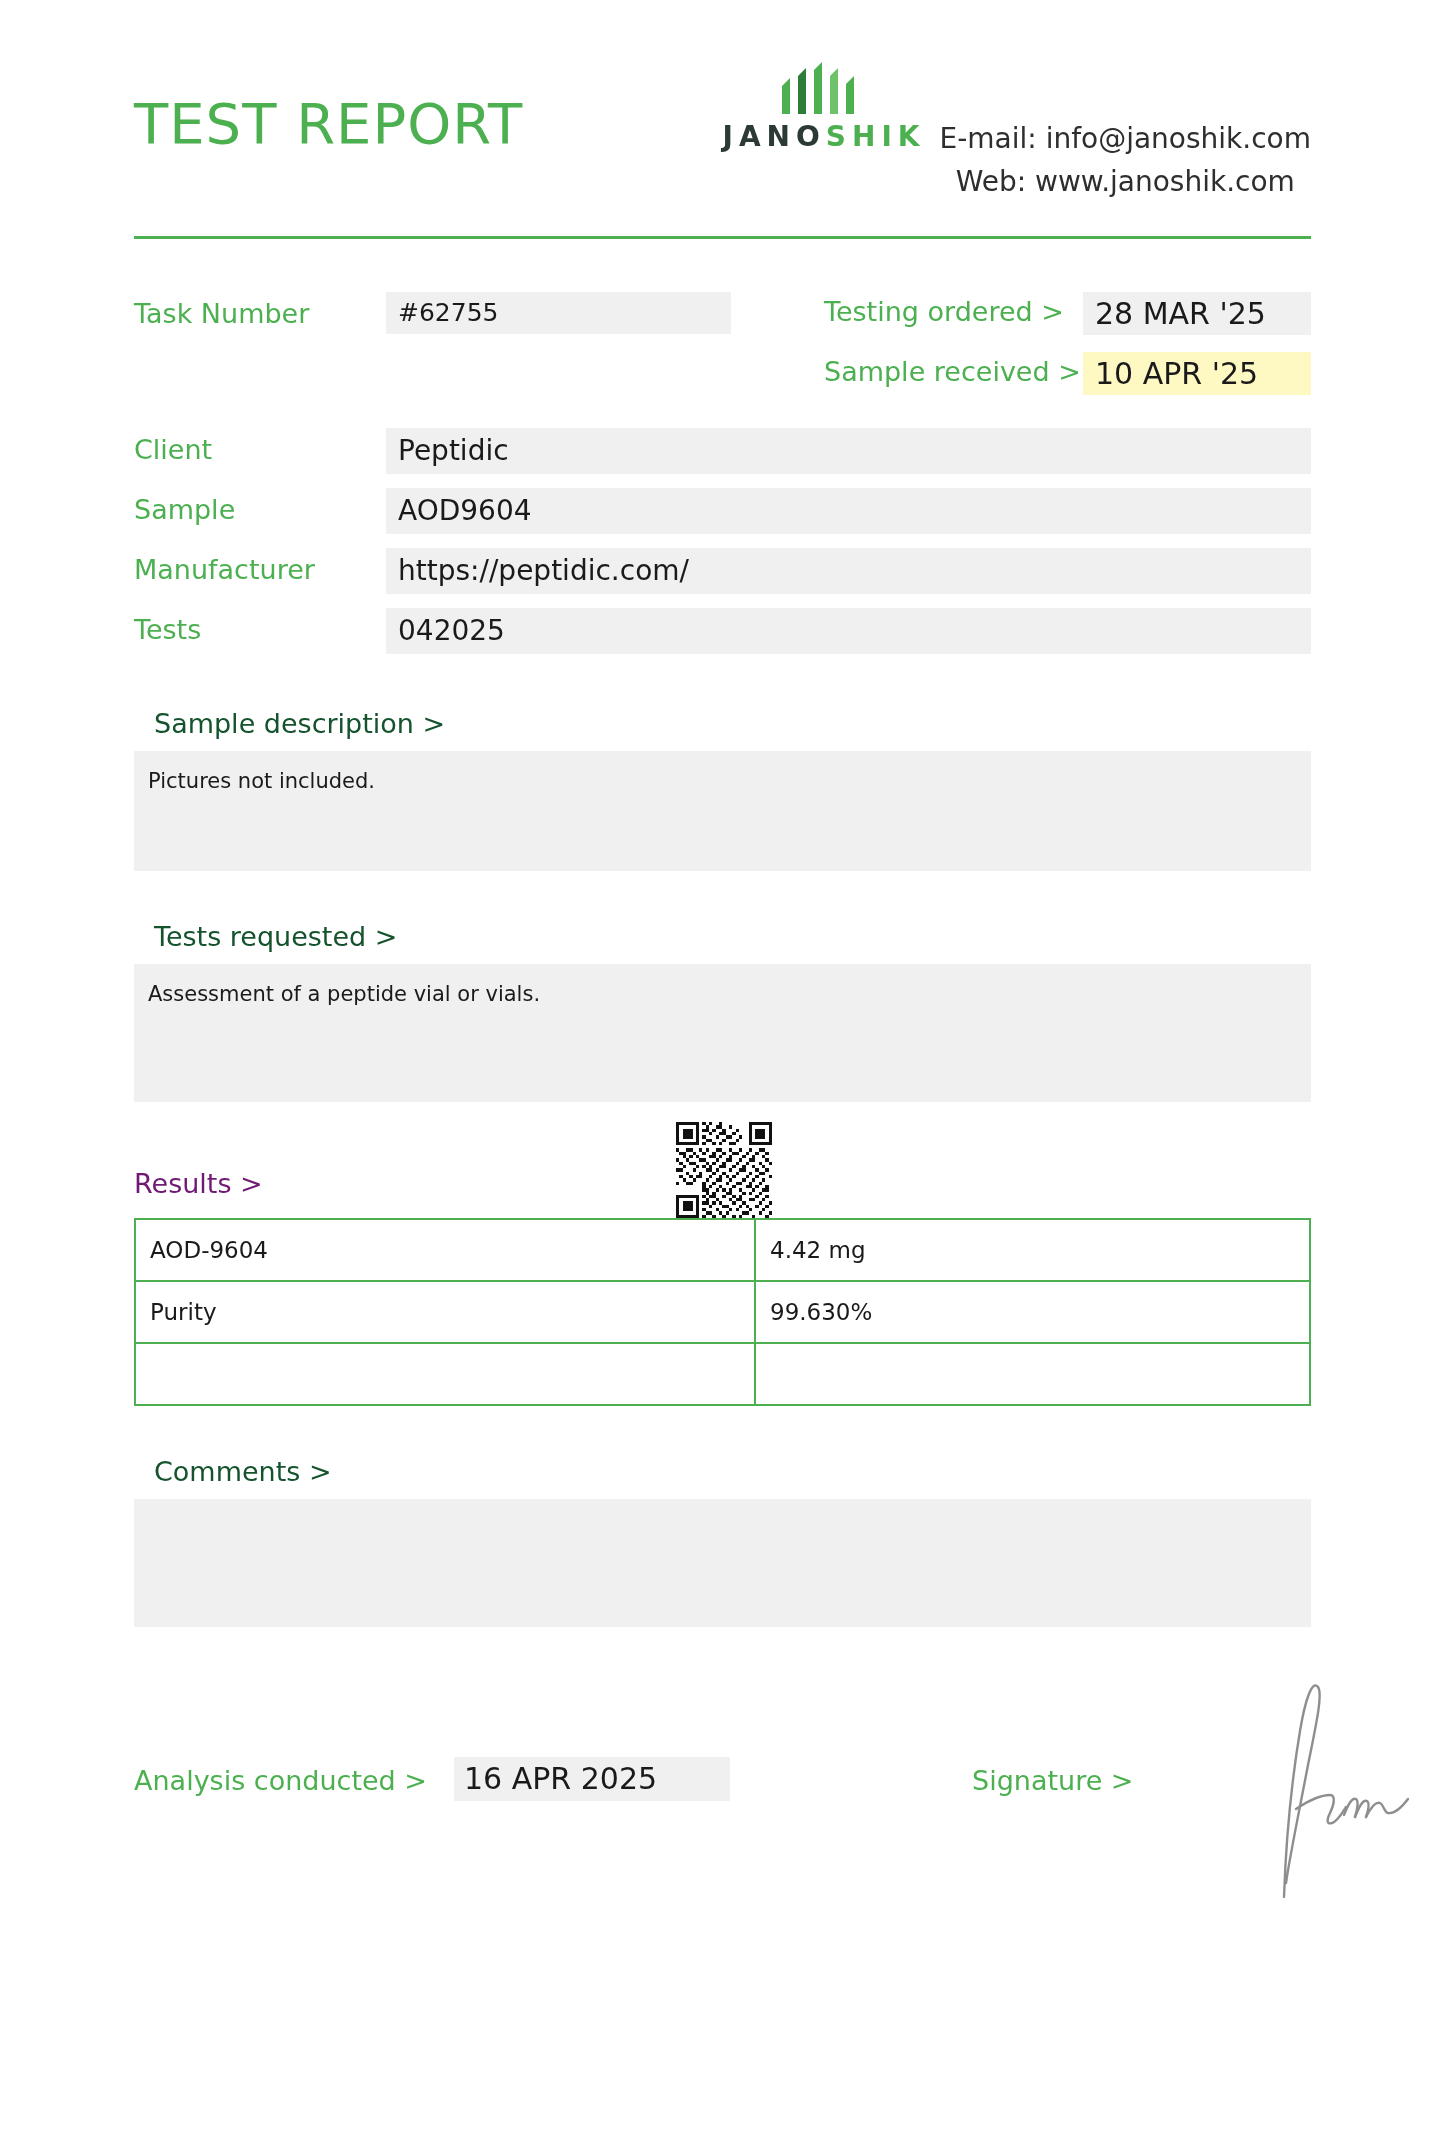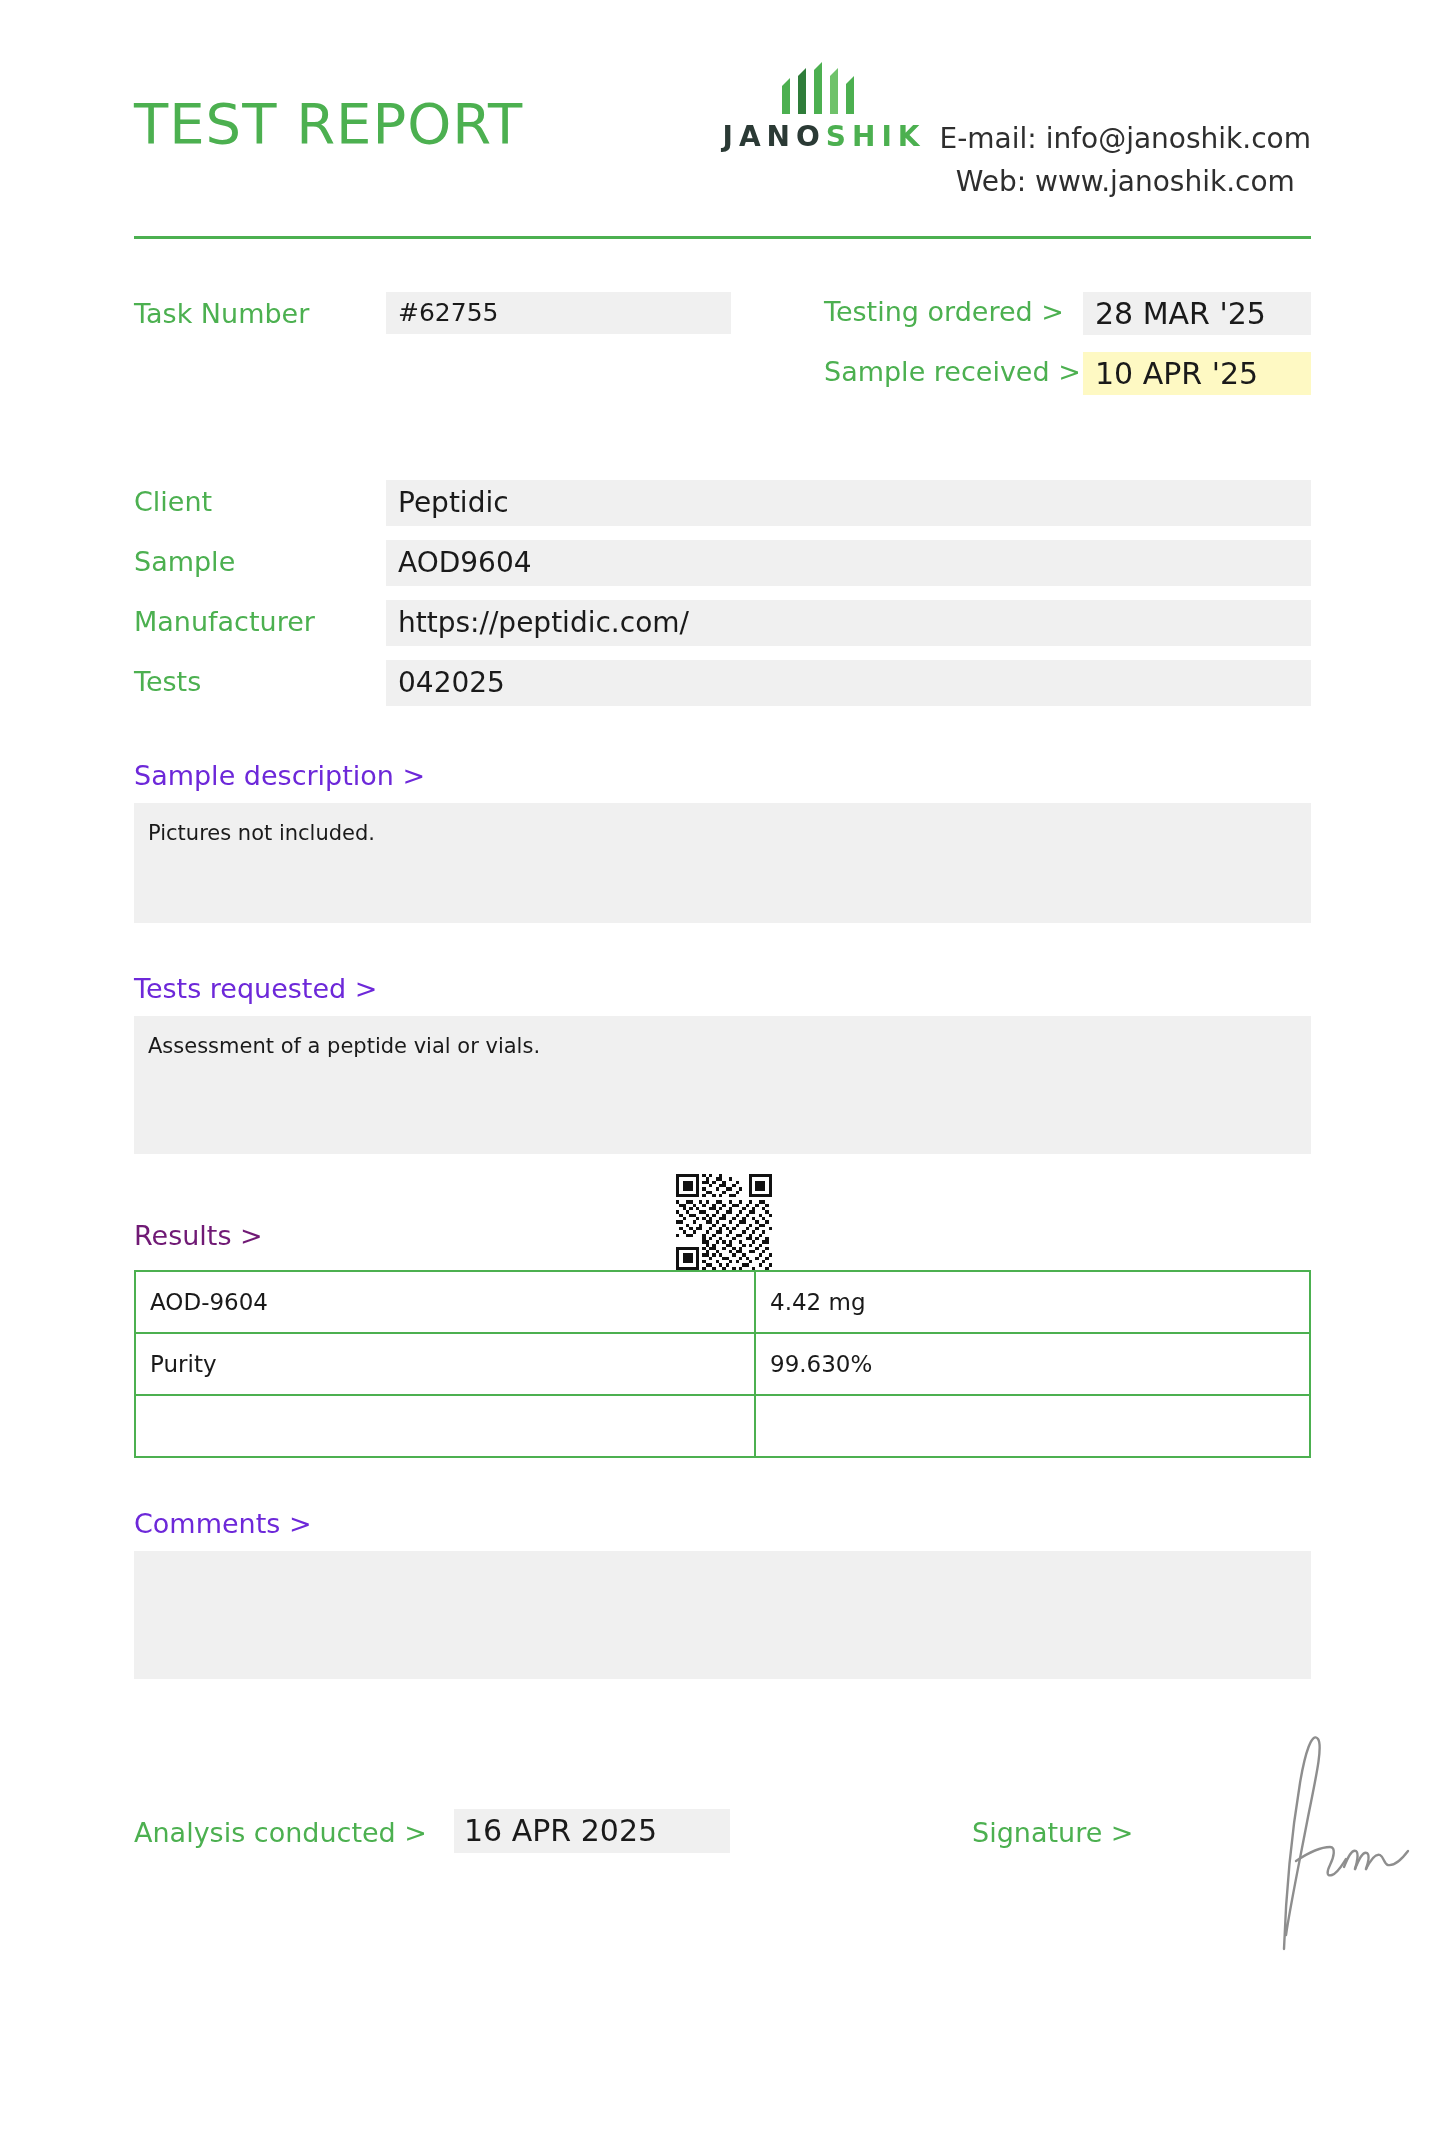--- a/index.html
+++ b/index.html
@@ -141,21 +141,21 @@
     height: 43px;
     background: #fef9c3;
     font-size: 30px;
     line-height: 43px;
     padding-left: 12px;
     box-sizing: border-box;
   }
 
   
   .fields {
-    margin-top: 78px;
+    margin-top: 26px;
   }
   .field {
     position: relative;
     height: 50px;
     margin-bottom: 10px;
   }
   .field .fname {
     position: absolute;
     left: 0;
     top: 6px;
@@ -171,23 +171,24 @@
     background: #f0f0f0;
     font-size: 28px;
     line-height: 42px;
     padding: 2px 12px;
     box-sizing: border-box;
   }
 
   
   .section-head {
     font-size: 27px;
-    color: #6d28d9;
+    color: #14532d;
     margin-top: 50px;
     margin-bottom: 12px;
+    margin-left: 20px;
   }
   .textbox {
     background: #f0f0f0;
     min-height: 120px;
     padding: 16px 14px;
     box-sizing: border-box;
     font-size: 21px;
     color: #1a1a1a;
     line-height: 1.4;
   }

